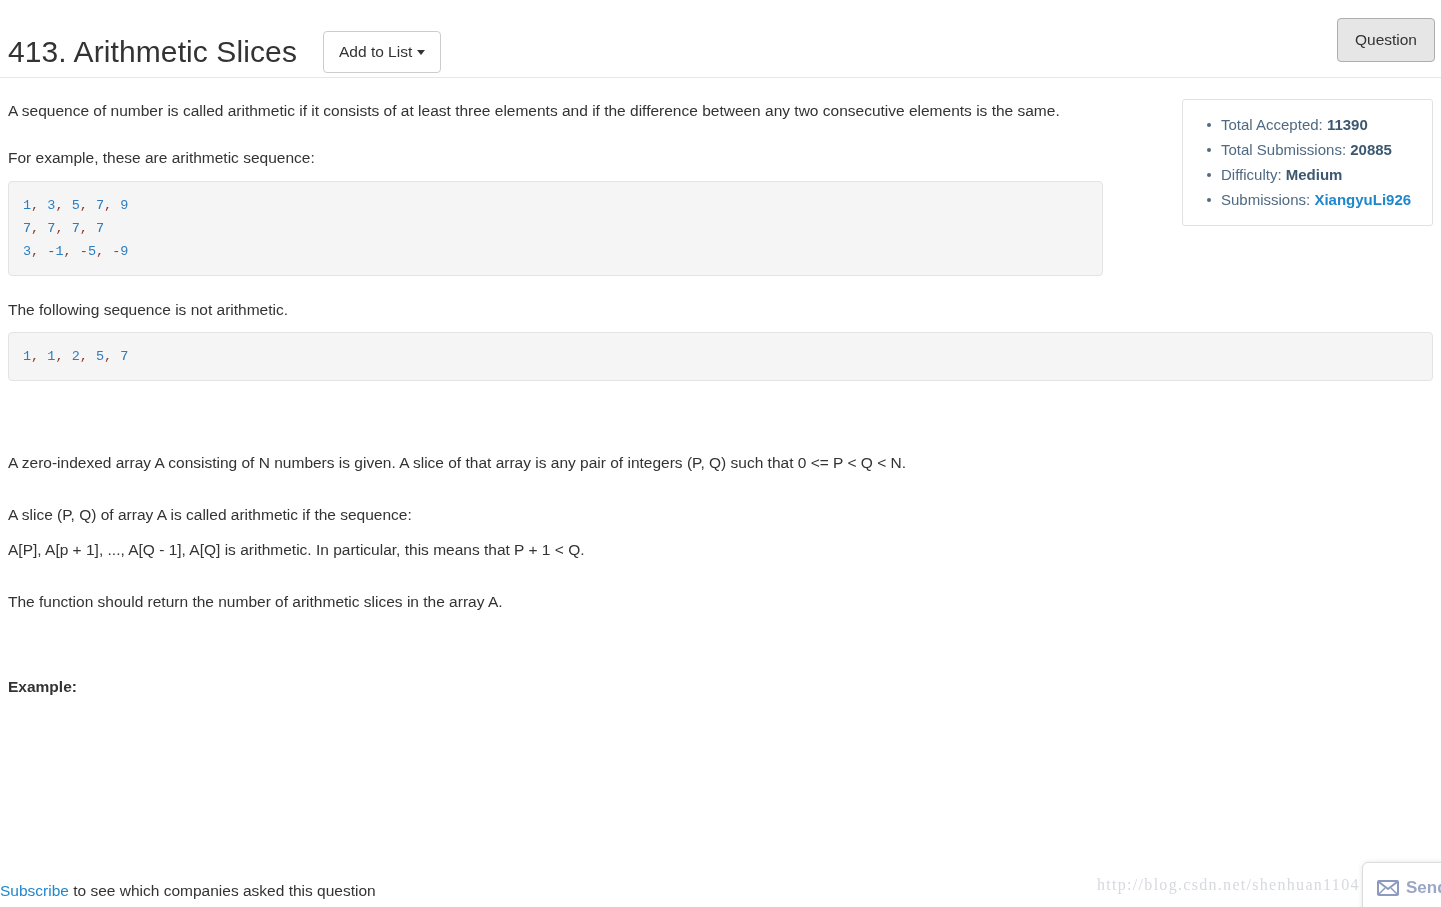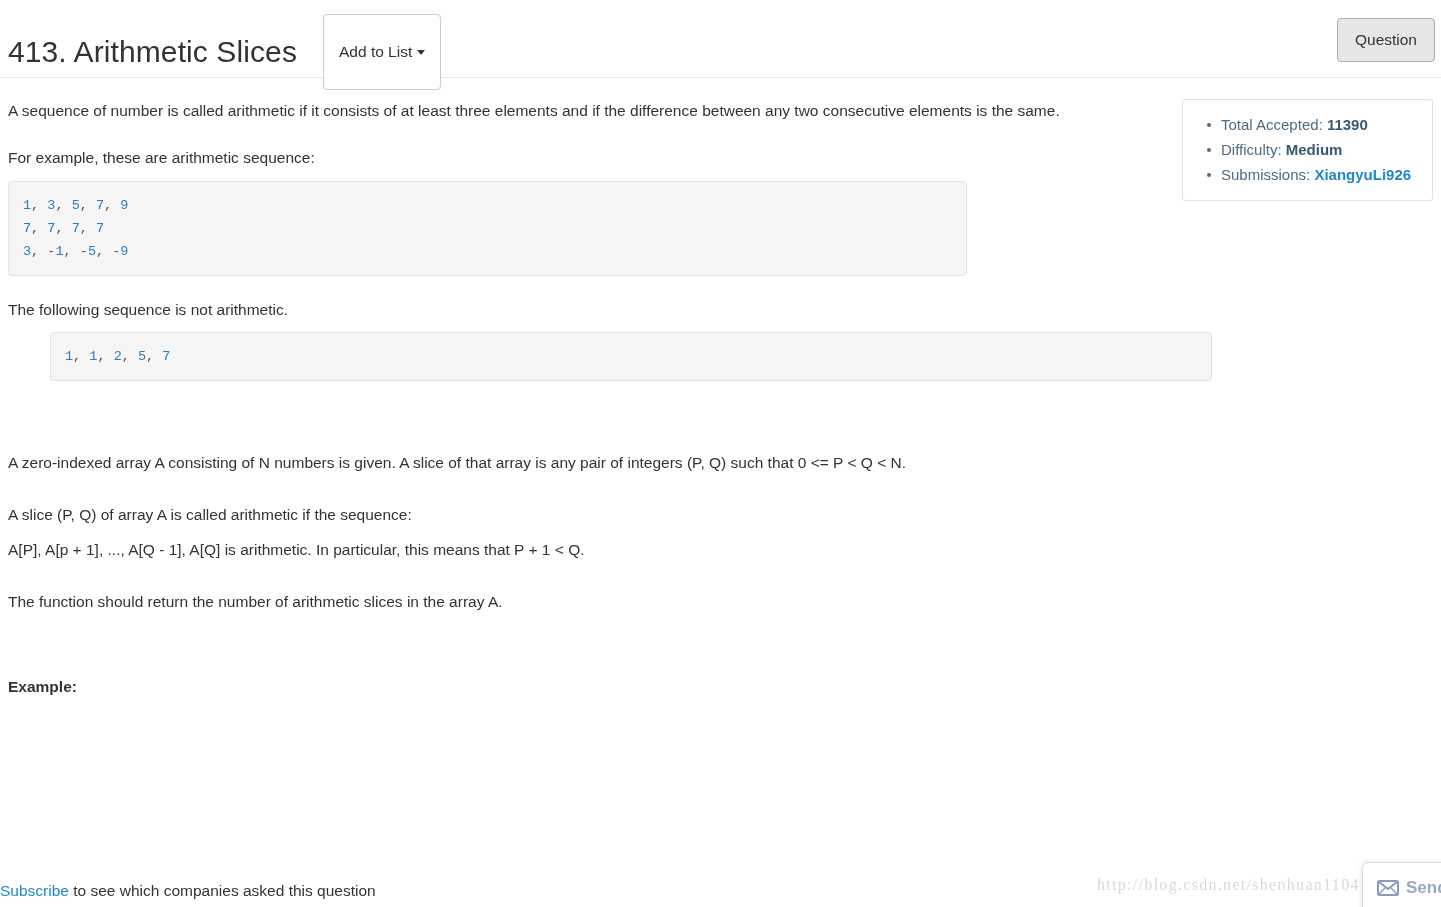--- a/index.html
+++ b/index.html
@@ -23,20 +23,21 @@
     height: 78px;
     padding: 0 8px 0 8px;
     box-sizing: border-box;
     border-bottom: 1px solid #e7e7e7;
   }
   .header-left {
     position: absolute;
     left: 8px;
     top: 14px;
     display: flex;
+    align-items: center;
   }
   .question-title {
     font-size: 30px;
     font-weight: 400;
     color: #333333;
     line-height: 36px;
     letter-spacing: 0.1px;
     white-space: nowrap;
   }
   .btn {
@@ -145,25 +146,24 @@
     border: 1px solid #e3e3e3;
     border-radius: 4px;
     padding: 12px 14px;
     margin: 0 0 22px 0;
     color: #333333;
     white-space: pre;
     overflow: hidden;
     box-sizing: border-box;
   }
   pre.code.narrow {
-    width: 959px;
+    width: 1095px;
   }
   pre.code.wide {
-    width: 1162px;
-    margin-left: 42px;
+    width: 1425px;
   }
   .num { color: #2d7ec0; }
   .punct { color: #8a3b2e; }
 
   .stats-box {
     position: absolute;
     right: 8px;
     top: 21px;
     width: 251px;
     border: 1px solid #e1e1e1;
@@ -298,20 +298,24 @@
     <p class="para-bigspace">The function should return the number of arithmetic slices in the array A.</p>
     <p class="bold-label">Example:</p>
   </div>
 
 
   <div class="stats-box">
     <ul>
       <li>
         <span>Total Accepted:</span>
         <span class="stat-value">11390</span>
+      </li>
+      <li>
+        <span>Total Submissions:</span>
+        <span class="stat-value">20885</span>
       </li>
       <li>
         <span>Difficulty:</span>
         <span class="stat-value">Medium</span>
       </li>
       <li>
         <span>Submissions:</span>
         <a class="stat-link">XiangyuLi926</a>
       </li>
     </ul>

